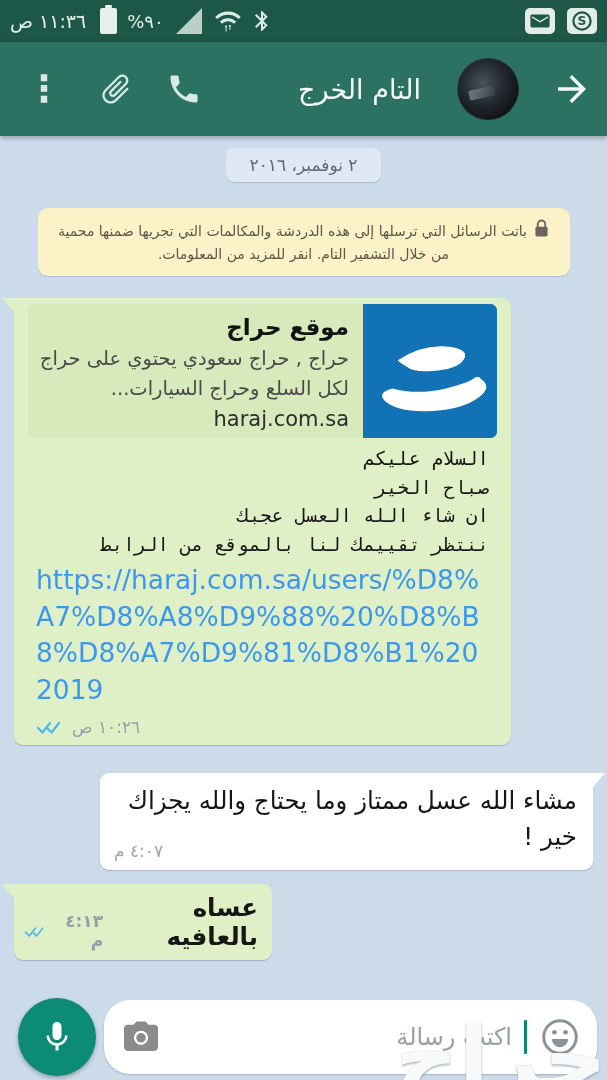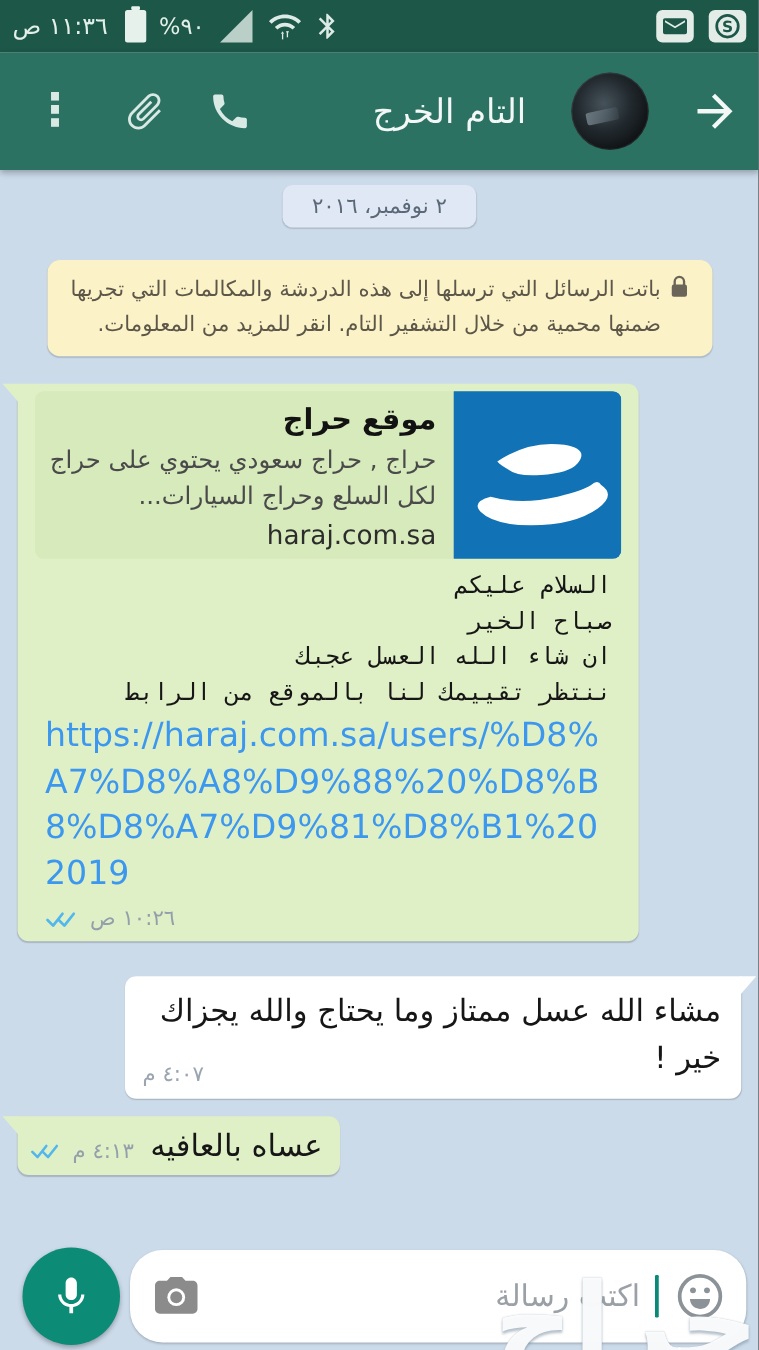--- a/index.html
+++ b/index.html
@@ -36,21 +36,21 @@
   .avatar:after{content:"";display:block;width:26px;height:10px;margin:30px 0 0 12px;
     background:linear-gradient(90deg, rgba(160,175,185,.55), rgba(90,105,115,.2));border-radius:2px;transform:rotate(-12deg);}
   
   .chat{position:relative;height:944px;padding:0 14px;box-sizing:border-box;}
   .date-chip{
     width:max-content;margin:12px auto 0;background:#dfe8f4;color:#5a6878;
     font-size:17px;padding:7px 24px;border-radius:8px;box-shadow:0 1px 1px rgba(0,0,0,.15);
   }
   .notice{
     width:506px;margin:26px auto 0;background:#fbf2c7;border-radius:10px;
-    padding:11px 13px;color:#5d574a;font-size:17px;line-height:1.62;text-align:center;
+    padding:11px 13px;color:#5d574a;font-size:14px;line-height:1.62;text-align:center;
     box-shadow:0 1px 1px rgba(0,0,0,.15);cursor:pointer;
   }
   .lock{display:inline-block;vertical-align:-2px;margin-inline-end:7px;}
   .bubble{position:relative;border-radius:9px;box-shadow:0 1px 1px rgba(0,0,0,.18);box-sizing:border-box;}
   .bubble.out{background:#e0f0c6;border-top-left-radius:0;}
   .bubble.in{background:#ffffff;border-top-right-radius:0;margin-left:auto;}
   .tail-out{position:absolute;top:0;left:-12px;width:0;height:0;border-top:15px solid #e0f0c6;border-left:13px solid transparent;}
   .tail-in{position:absolute;top:0;right:-12px;width:0;height:0;border-top:15px solid #ffffff;border-right:13px solid transparent;}
   .bubble.big{width:497px;margin-top:22px;padding:6px 14px 8px;}
   
@@ -62,21 +62,21 @@
   .pv-logo{width:134px;height:134px;flex:0 0 auto;background:#1173b5;}
   .msg-body{direction:rtl;text-align:right;white-space:pre-line;font-size:19px;color:#161616;line-height:1.5;padding:8px 8px 0 6px;font-family:Liberation Mono, monospace;}
   .msg-link{display:block;direction:ltr;text-align:left;font-size:26.5px;color:#3c97ef;line-height:1.38;
     word-break:break-all;padding:2px 6px 0 8px;text-decoration:none;cursor:pointer;}
   .meta{display:flex;align-items:center;gap:6px;color:#93a0ab;font-size:17px;}
   .big .meta{padding:8px 0 0 8px;}
   .checks{display:block;}
   .bubble.in-msg{width:493px;margin-top:28px;padding:10px 16px 14px;}
   .in-body{direction:rtl;text-align:right;font-size:24.5px;color:#161616;line-height:1.5;}
   .in-time{position:absolute;left:14px;bottom:9px;color:#9aa5b0;font-size:17px;}
-  .bubble.small{width:258px;margin-top:14px;padding:9px 14px 9px 10px;}
+  .bubble.small{width:258px;margin-top:14px;padding:9px 14px 9px 10px;font-weight:bold;}
   .small-row{display:flex;align-items:flex-end;gap:10px;}
   .small-text{margin-left:auto;direction:rtl;font-size:24.5px;color:#161616;}
   
   .composer{position:absolute;left:8px;right:0;bottom:16px;padding:0 10px;display:flex;align-items:center;gap:8px;}
   .mic-btn{width:78px;height:78px;border-radius:50%;background:#0c8b76;display:flex;align-items:center;justify-content:center;
     box-shadow:0 2px 4px rgba(0,0,0,.3);cursor:pointer;flex:0 0 auto;}
   .input-bar{flex:1;height:74px;background:#fff;border-radius:26px;display:flex;align-items:center;
     padding:0 16px 0 18px;gap:10px;box-shadow:0 1px 2px rgba(0,0,0,.2);cursor:text;}
   .input-spacer{flex:1;}
   .placeholder{color:#9aa0a5;font-size:24px;direction:rtl;}

